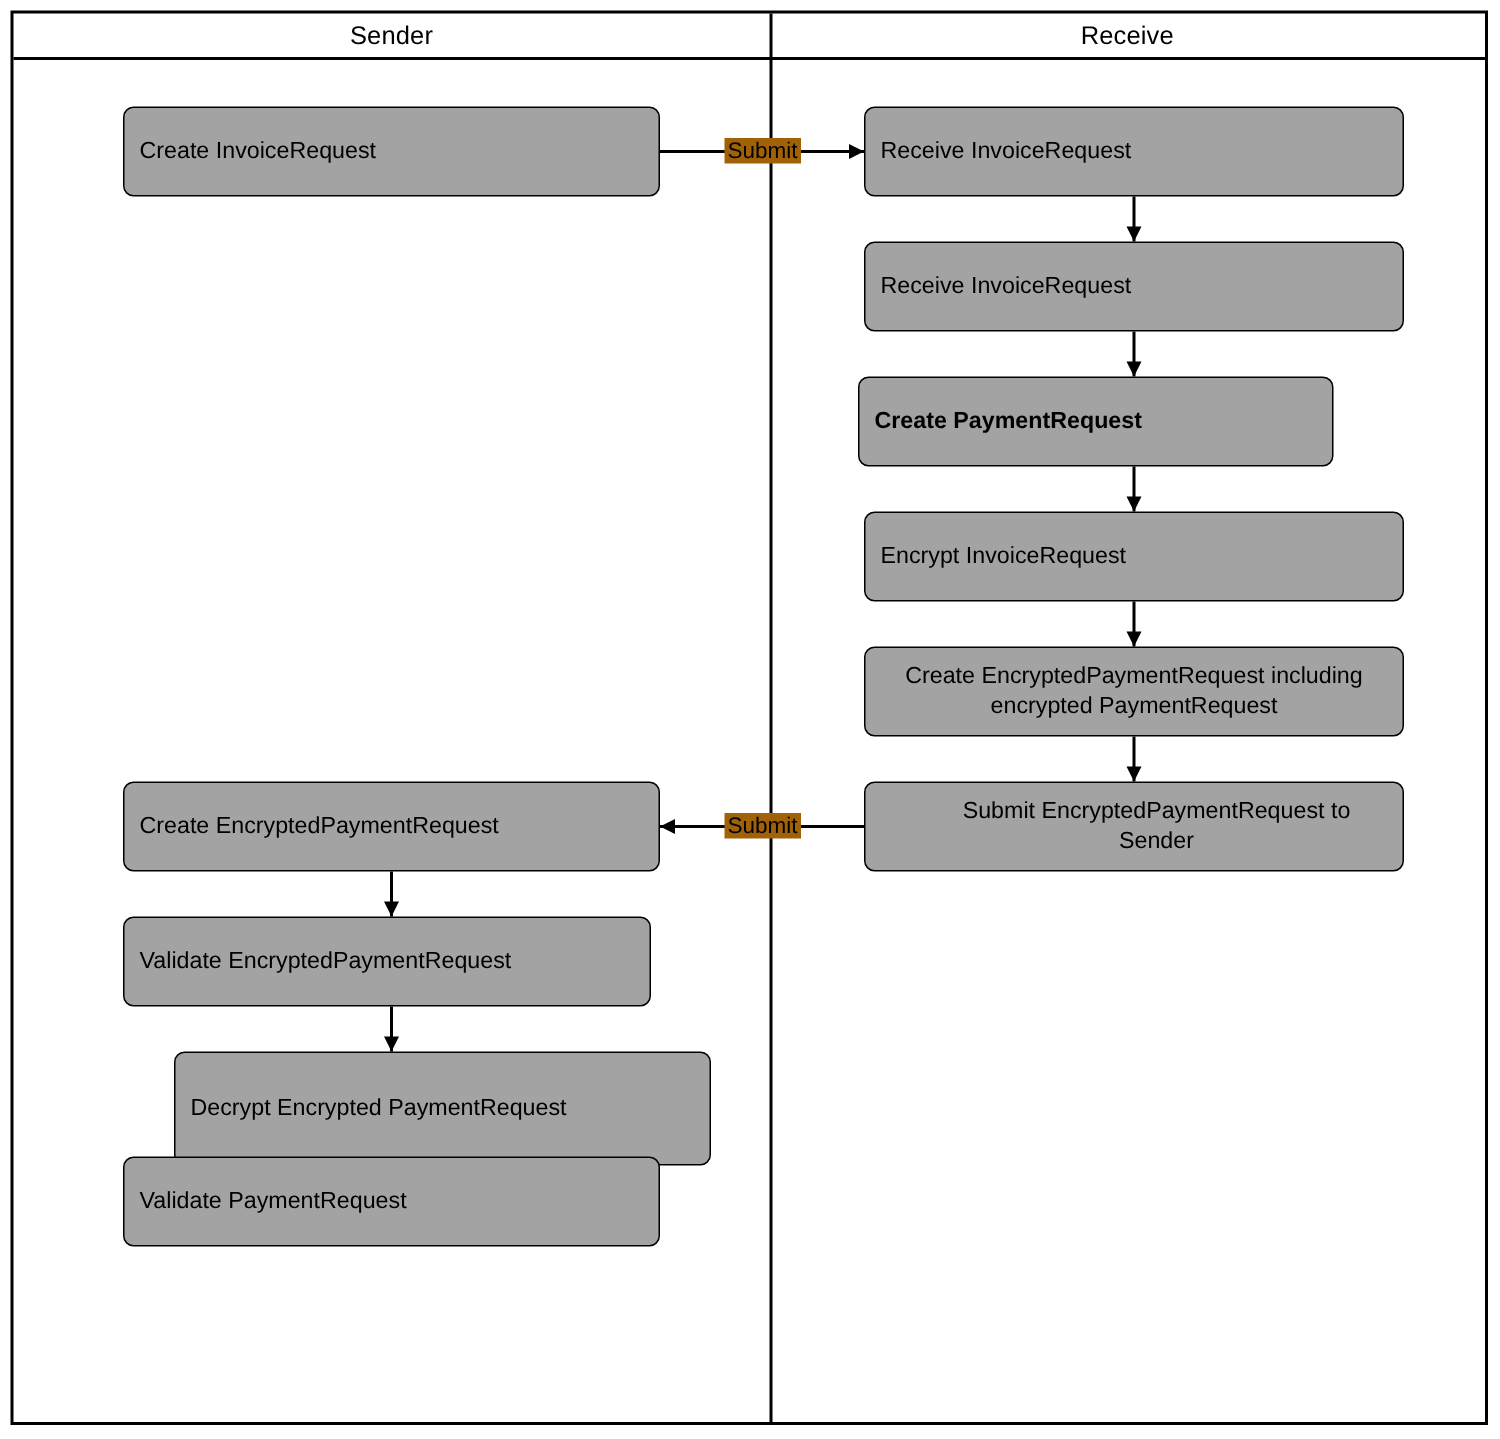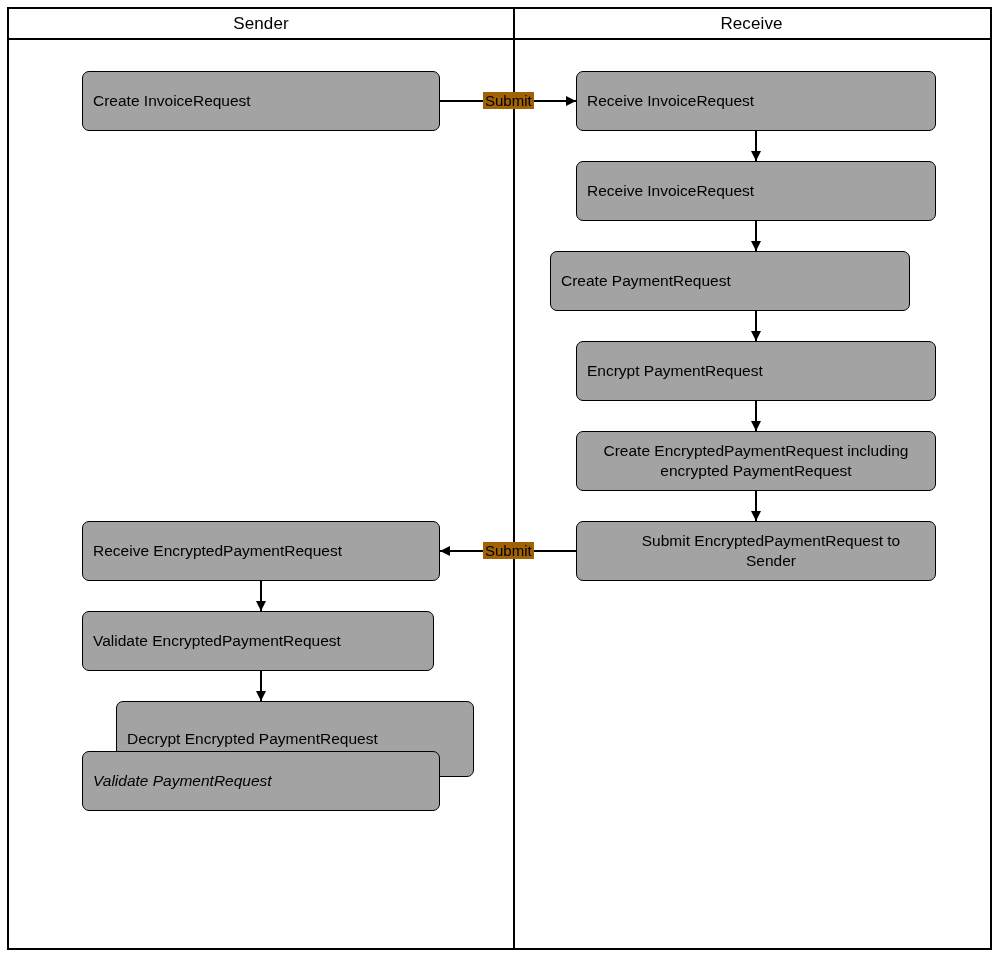--- a/index.html
+++ b/index.html
@@ -148,58 +148,58 @@
       <div class="lane-header right">Receive</div>
     </div>
 
     <div class="lane-divider"></div>
 
     <div class="task" style="left:73px; top:62px; width:358px; height:60px;">
       <span class="label">Create InvoiceRequest</span>
     </div>
 
     <div class="task" style="left:73px; top:512px; width:358px; height:60px;">
-      <span class="label">Receive EncryptedPaymentRequest</span>
+      <span class="label">Create EncryptedPaymentRequest</span>
     </div>
 
     <div class="task" style="left:73px; top:602px; width:352px; height:60px;">
       <span class="label">Validate EncryptedPaymentRequest</span>
     </div>
 
     <div class="task" style="left:73px; top:692px; width:358px; height:76px;margin-left:34px;">
       <span class="label">Decrypt Encrypted PaymentRequest</span>
     </div>
 
-    <div class="task" style="left:73px; top:742px; width:358px; height:60px;font-style:italic;">
+    <div class="task" style="left:73px; top:762px; width:358px; height:60px;">
       <span class="label">Validate PaymentRequest</span>
     </div>
 
     <div class="conn-v" style="left:251.2px; top:572px; height:30px;"></div>
     <div class="arrow-down" style="left:246.5px; top:592px;"></div>
 
     <div class="conn-v" style="left:251.2px; top:662px; height:30px;"></div>
     <div class="arrow-down" style="left:246.5px; top:682px;"></div>
 
     <div class="conn-v" style="left:251.2px; top:752px; height:30px;"></div>
     <div class="arrow-down" style="left:246.5px; top:772px;"></div>
 
     <div class="task" style="left:567px; top:62px; width:360px; height:60px;">
       <span class="label">Receive InvoiceRequest</span>
     </div>
 
     <div class="task" style="left:567px; top:152px; width:360px; height:60px;">
       <span class="label">Receive InvoiceRequest</span>
     </div>
 
-    <div class="task" style="left:541px; top:242px; width:360px; height:60px;">
+    <div class="task" style="left:563px; top:242px; width:317px; height:60px;font-weight:bold;">
       <span class="label">Create PaymentRequest</span>
     </div>
 
     <div class="task" style="left:567px; top:332px; width:360px; height:60px;">
-      <span class="label">Encrypt PaymentRequest</span>
+      <span class="label">Encrypt InvoiceRequest</span>
     </div>
 
     <div class="task" style="left:567px; top:422px; width:360px; height:60px;">
       <span class="label">Create EncryptedPaymentRequest including encrypted PaymentRequest</span>
     </div>
 
     <div class="task" style="left:567px; top:512px; width:360px; height:60px;padding-left:40px;">
       <span class="label">Submit EncryptedPaymentRequest to Sender</span>
     </div>
 

